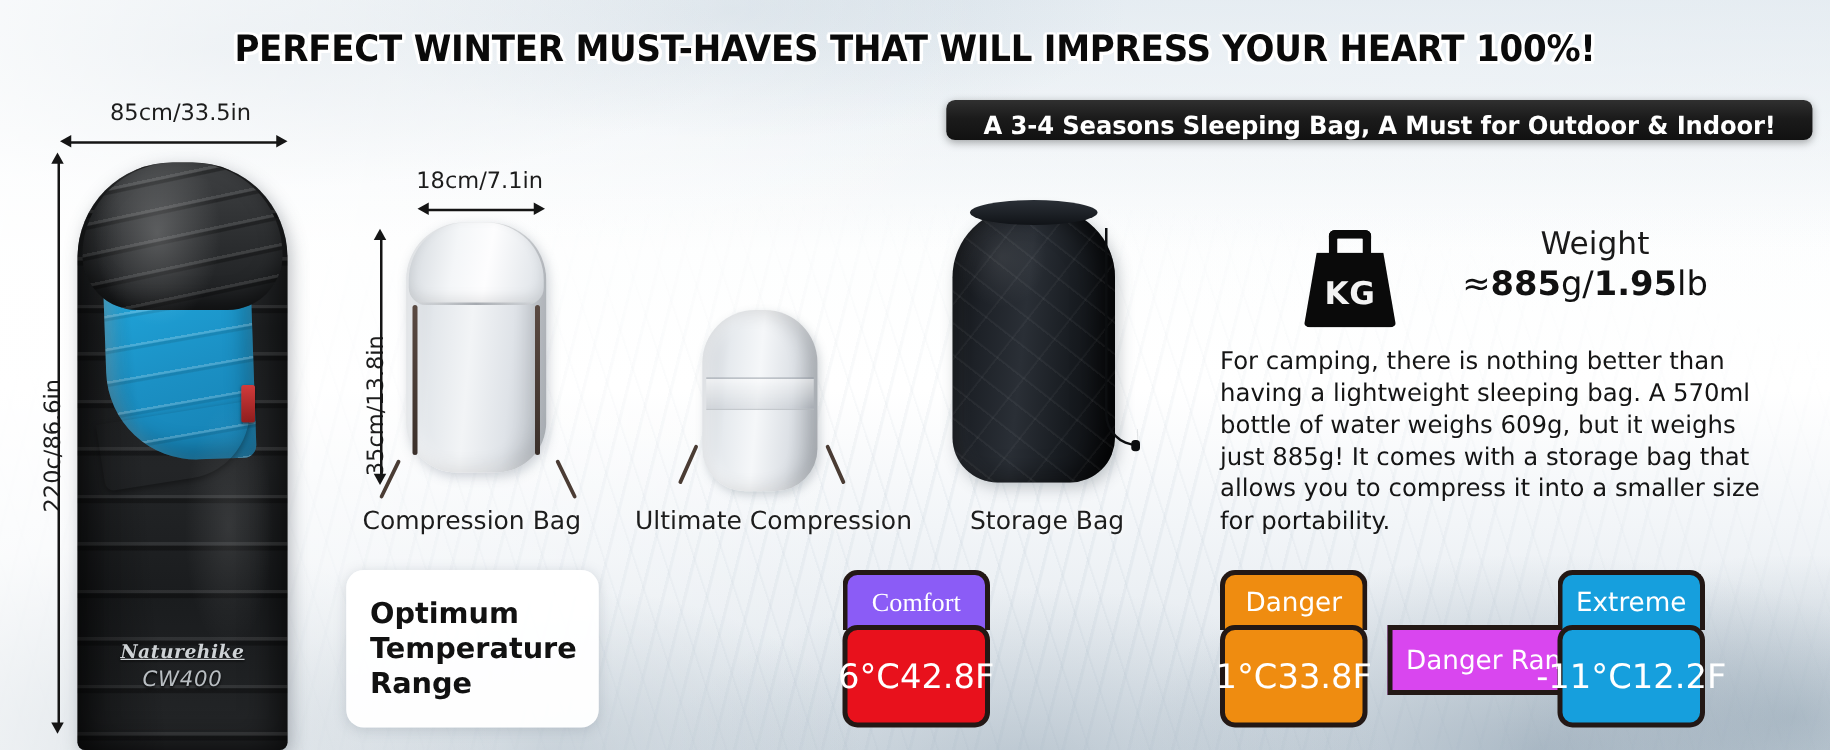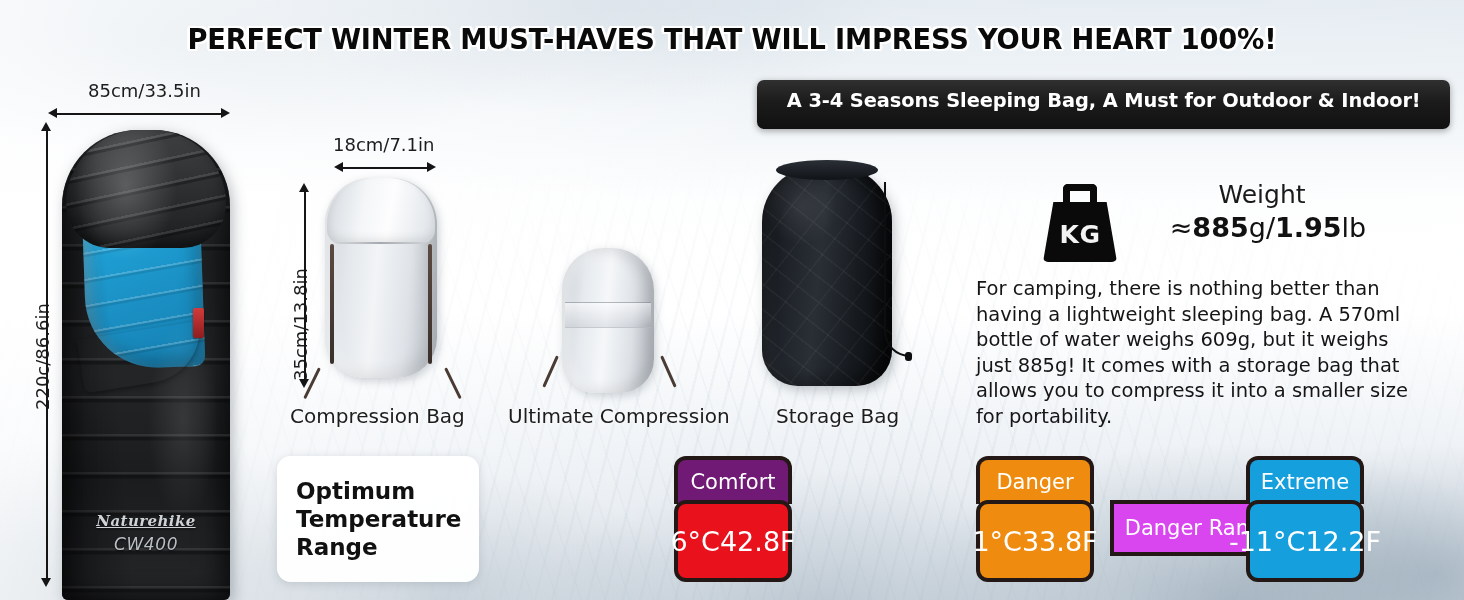--- a/index.html
+++ b/index.html
@@ -65,21 +65,21 @@
        2px 2px 0 #fff, -2px 2px 0 #fff, 2px -2px 0 #fff, -2px -2px 0 #fff,
        3px 0 0 #fff, -3px 0 0 #fff;
     white-space: nowrap;
   }
 
   
   .subbanner {
     position: absolute; top: 80px; right: 14px;
     background: linear-gradient(180deg, #303030 0%, #1b1b1b 45%, #111 100%);
     border-radius: 7px;
-    padding: 8px 20px 17px;
+    padding: 8px 20px 0;
     box-shadow: 0 2px 7px rgba(0,0,0,.35);
   }
   .subbanner span {
     font-family: "DejaVu Sans", sans-serif;
     font-weight: 700;
     font-size: 20px;
     color: #fff;
     white-space: nowrap;
     letter-spacing: -.1px;
     transform: scaleX(.97);
@@ -301,21 +301,21 @@
     clip-path: polygon(14% 0%, 86% 0%, 100% 100%, 0% 100%);
     border-radius: 5px;
   }
   .kg-icon .kg-text {
     position: absolute; left: 0; top: 36px; width: 74px;
     text-align: center;
     font-family: "DejaVu Sans", sans-serif;
     font-weight: 700; font-size: 25px; color: #f3f3f3; letter-spacing: .5px;
   }
   .weight-title {
-    position: absolute; left: 94px; top: 0; width: 250px;
+    position: absolute; left: 108px; top: 0; width: 250px;
     text-align: center;
     font-family: "DejaVu Sans", sans-serif;
     font-size: 25px; color: #1a1a1a;
   }
   .weight-value {
     position: absolute; left: 90px; top: 32px; width: 270px;
     text-align: center;
     font-family: "DejaVu Sans", sans-serif;
     font-size: 27px; color: #111; white-space: nowrap;
   }
@@ -487,21 +487,21 @@
 
   <div id="optimum-card">
     <div class="txt" style="white-space:pre-line;padding-left:19px;">Optimum
 Temperature
 Range</div>
   </div>
 
   <div id="temp-bar">
 
 
-    <div class="point-cap" style="left:186px; background:#701a75; z-index:3;">
+    <div class="point-cap" style="left:186px; background:#8b5cf6; z-index:3;font-family:Liberation Serif, serif;">
       <span>Comfort</span>
     </div>
     <div class="point-box" style="left:186px; background:#e8111c; z-index:4;">
       <div class="c">6°C</div>
       <div class="f">42.8F</div>
     </div>
 
 
     <div class="point-cap" style="left:488px; background:#ef8c10; z-index:3;">
       <span>Danger</span>

